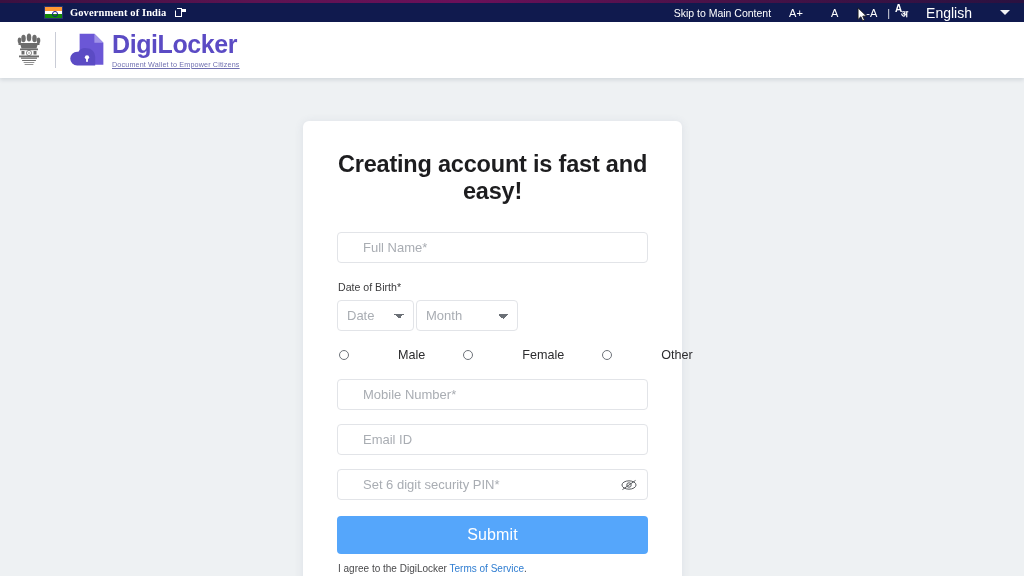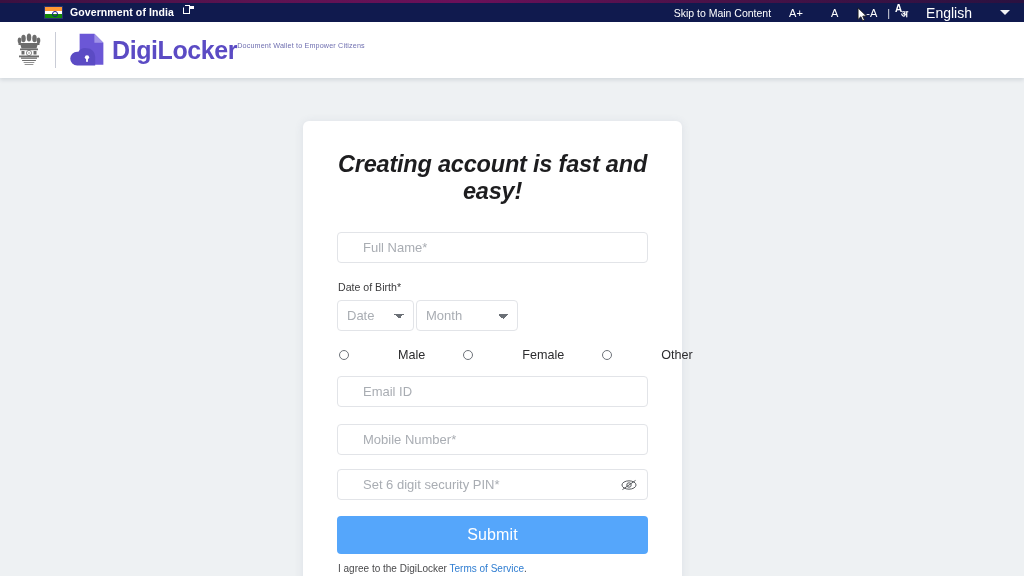--- a/index.html
+++ b/index.html
@@ -16,21 +16,21 @@
     background: linear-gradient(90deg,#3b1040 0%,#5d1351 25%,#6b1059 45%,#4a1248 70%,#2a1140 100%);
   }
   .gov-bar {
     height: 19px;
     background: #101a4e;
     display: flex;
     align-items: center;
     position: relative;
     padding: 0 14px 0 44px;
   }
-  .gov-left { display: flex; align-items: flex-start; gap: 7px; }
+  .gov-left { display: flex; align-items: center; gap: 7px; font-family: Liberation Serif, serif; }
   .flag-icon {
     width: 19px; height: 13px;
     background: linear-gradient(#ff9933 0 33.33%, #ffffff 33.33% 66.66%, #138808 66.66% 100%);
     position: relative;
     border: 0.5px solid #2a3370;
   }
   .flag-icon::after {
     content:"";
     position:absolute; left:50%; top:50%;
     width:4px; height:4px; margin:-2px 0 0 -2px;
@@ -80,42 +80,42 @@
   
   .logo-bar {
     height: 56px; background:#ffffff;
     display:flex; align-items:center; padding-left: 14px;
     box-shadow: 0 2px 4px rgba(20,30,60,.12);
     position: relative; z-index: 4;
   }
   .emblem { width: 30px; height: 42px; flex: none; }
   .logo-sep { width:1px; height:36px; background:#c9ccd6; margin:0 11px 0 11px; }
   .brand-mark { width: 40px; height: 36px; flex:none; margin-right: 5px;}
-  .brand-text { display:flex; flex-direction:row; justify-content:center; }
+  .brand-text { display:flex; flex-direction:column; justify-content:center; }
   .brand-name {
     font-size: 25px; font-weight: bold; color:#5b4bc4; letter-spacing:-.4px; line-height:1;
   }
   .brand-tag {
-    font-size: 7.2px; color:#6f6fb0; letter-spacing:.15px; margin-top:3px;
+    font-size: 7.2px; color:#6f6fb0; letter-spacing:.15px; margin-top:3px;text-decoration:underline;
   }
 
   
   .page {
     position:relative; height: 497px; background:#eef1f3;
   }
   .card {
     position:absolute; left:303px; top:43px; width:379px; height:475px;
     background:#ffffff; border-radius:6px 6px 0 0;
     box-shadow: 0 1px 10px rgba(60,70,110,.10);
     border-bottom: 2px solid #5b4bc4;
     padding: 30px 34px 0 34px;
   }
   .card-title {
     font-size: 23.5px; font-weight: bold; color:#1d1d1f; text-align:center;
-    letter-spacing:-.2px; margin-bottom: 27px; font-style: italic;
+    letter-spacing:-.2px; margin-bottom: 27px;
   }
 
   .field {
     width: 311px; height: 31px;
     border:1px solid #e2e4e8; border-radius:4px;
     font-family:"Liberation Sans", sans-serif;
     font-size: 13px; color:#222;
     padding: 0 25px;
     background:#fff; outline:none;
     display:block;
@@ -266,23 +266,23 @@
       <label class="gender-opt">
         <span class="radio"></span>
         <span class="gender-label">Female</span>
       </label>
       <label class="gender-opt">
         <span class="radio"></span>
         <span class="gender-label">Other</span>
       </label>
     </div>
 
+    <input class="field mt14" style="margin-top: 17px;" type="text" placeholder="Mobile Number*">
+
     <input class="field mt14" type="text" placeholder="Email ID" style="">
-
-    <input class="field mt14" style="margin-top: 17px;" type="text" placeholder="Mobile Number*">
 
     <div class="pin-wrap mt14">
       <input class="field" type="password" placeholder="Set 6 digit security PIN*" style="">
       <button class="eye-btn">
         <svg viewBox="0 0 22 16" width="18" height="15">
           <ellipse cx="11" cy="8" rx="8.6" ry="5.1" fill="none" stroke="#55585c" stroke-width="1.2"></ellipse>
           <circle cx="11" cy="8" r="2.7" fill="none" stroke="#55585c" stroke-width="1.2"></circle>
           <line x1="3" y1="13.6" x2="19" y2="2.4" stroke="#55585c" stroke-width="1.2"></line>
         </svg>
       </button>

